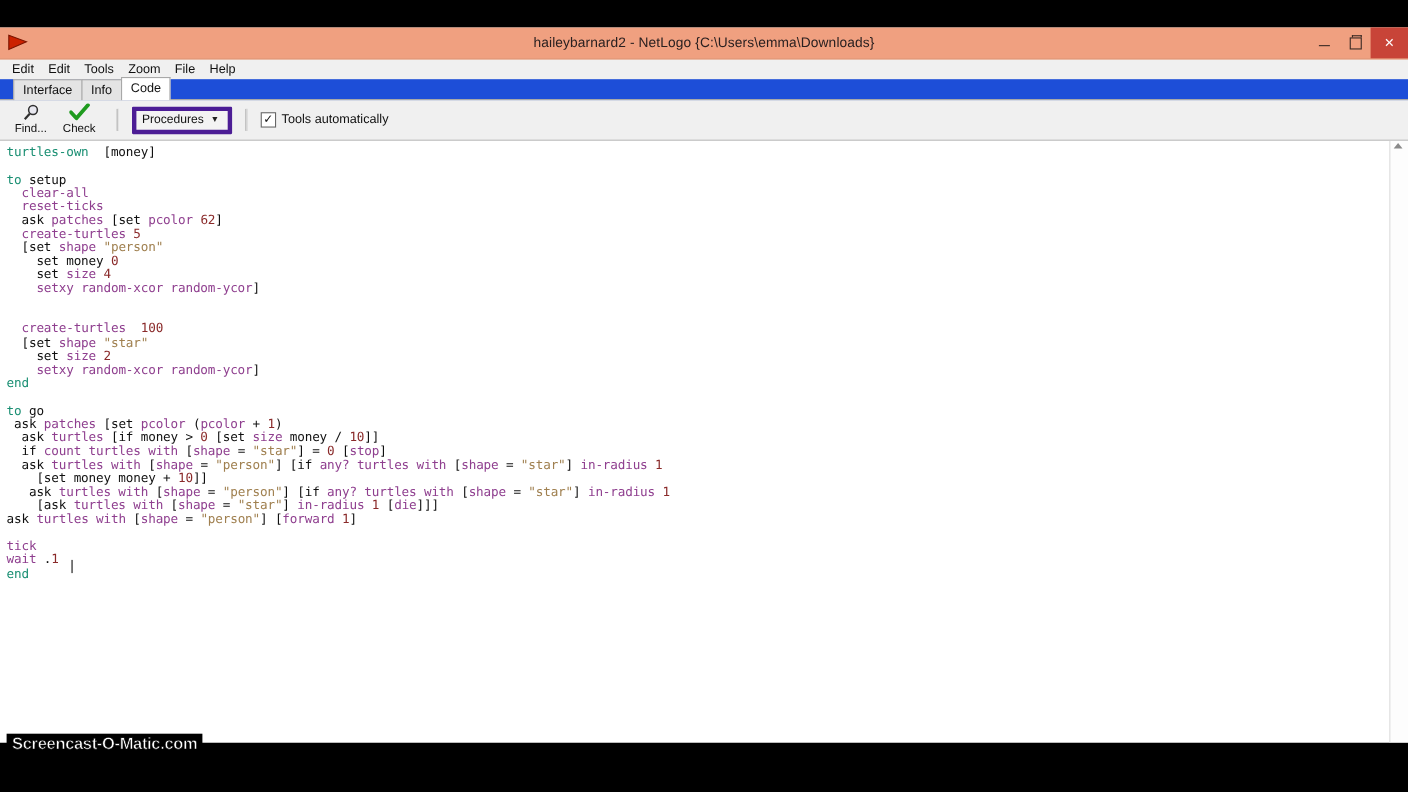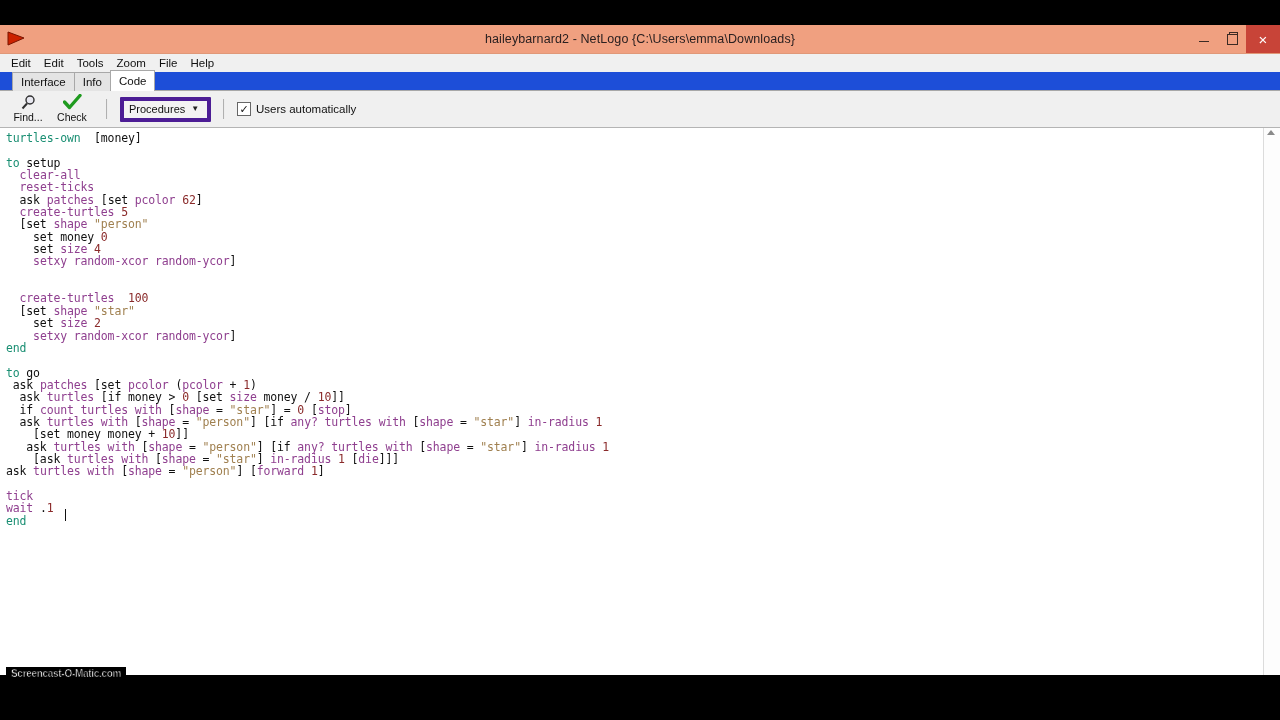--- a/index.html
+++ b/index.html
@@ -123,21 +123,21 @@
   }
   
   .k{color:#1a8f73;}      
   .p{color:#8f3f8f;}      
   .s{color:#a08050;}      
   .n{color:#8a2a2a;}      
   .d{color:#101010;}      
   
   .watermark{
     position:absolute;left:6px;top:667px;
-    font-size:10px;font-weight:bold;color:#fff;
+    font-size:15px;font-weight:bold;color:#fff;
     background:#000;padding:1px 5px 2px 5px;
     letter-spacing:-0.3px;
     -webkit-text-stroke:0.6px #000;
     font-family:"Liberation Sans", sans-serif;
   }
 </style>
 </head>
 <body>
 
 <div class="app">
@@ -199,21 +199,21 @@
 
     <div class="combo">
       <span>Procedures</span>
       <span class="caret">▼</span>
     </div>
 
     <div class="tbsep"></div>
 
     <div class="chk-wrap">
       <span class="chkbox">✓</span>
-      <span class="chk-label">Users automatically</span>
+      <span class="chk-label">Tools automatically</span>
     </div>
   </div>
 
   <div class="editorwrap">
     <div class="code" id="code-body"><div class="ln"><span class="k">turtles-own</span><span class="d">  [money]</span></div><div class="ln">&nbsp;</div><div class="ln"><span class="k">to</span><span class="d"> setup</span></div><div class="ln"><span class="d">  </span><span class="p">clear-all</span></div><div class="ln"><span class="d">  </span><span class="p">reset-ticks</span></div><div class="ln"><span class="d">  ask </span><span class="p">patches</span><span class="d"> [set </span><span class="p">pcolor</span><span class="d"> </span><span class="n">62</span><span class="d">]</span></div><div class="ln"><span class="d">  </span><span class="p">create-turtles</span><span class="d"> </span><span class="n">5</span></div><div class="ln"><span class="d">  [set </span><span class="p">shape</span><span class="d"> </span><span class="s">"person"</span></div><div class="ln"><span class="d">    set money </span><span class="n">0</span></div><div class="ln"><span class="d">    set </span><span class="p">size</span><span class="d"> </span><span class="n">4</span></div><div class="ln"><span class="d">    </span><span class="p">setxy random-xcor random-ycor</span><span class="d">]</span></div><div class="ln">&nbsp;</div><div class="ln">&nbsp;</div><div class="ln"><span class="d">  </span><span class="p">create-turtles</span><span class="d">  </span><span class="n">100</span></div><div class="ln"><span class="d">  [set </span><span class="p">shape</span><span class="d"> </span><span class="s">"star"</span></div><div class="ln"><span class="d">    set </span><span class="p">size</span><span class="d"> </span><span class="n">2</span></div><div class="ln"><span class="d">    </span><span class="p">setxy random-xcor random-ycor</span><span class="d">]</span></div><div class="ln"><span class="k">end</span></div><div class="ln">&nbsp;</div><div class="ln"><span class="k">to</span><span class="d"> go</span></div><div class="ln"><span class="d"> ask </span><span class="p">patches</span><span class="d"> [set </span><span class="p">pcolor</span><span class="d"> (</span><span class="p">pcolor</span><span class="d"> + </span><span class="n">1</span><span class="d">)</span></div><div class="ln"><span class="d">  ask </span><span class="p">turtles</span><span class="d"> [if money &gt; </span><span class="n">0</span><span class="d"> [set </span><span class="p">size</span><span class="d"> money / </span><span class="n">10</span><span class="d">]]</span></div><div class="ln"><span class="d">  if </span><span class="p">count turtles with</span><span class="d"> [</span><span class="p">shape</span><span class="d"> = </span><span class="s">"star"</span><span class="d">] = </span><span class="n">0</span><span class="d"> [</span><span class="p">stop</span><span class="d">]</span></div><div class="ln"><span class="d">  ask </span><span class="p">turtles with</span><span class="d"> [</span><span class="p">shape</span><span class="d"> = </span><span class="s">"person"</span><span class="d">] [if </span><span class="p">any? turtles with</span><span class="d"> [</span><span class="p">shape</span><span class="d"> = </span><span class="s">"star"</span><span class="d">] </span><span class="p">in-radius</span><span class="d"> </span><span class="n">1</span></div><div class="ln"><span class="d">    [set money money + </span><span class="n">10</span><span class="d">]]</span></div><div class="ln"><span class="d">   ask </span><span class="p">turtles with</span><span class="d"> [</span><span class="p">shape</span><span class="d"> = </span><span class="s">"person"</span><span class="d">] [if </span><span class="p">any? turtles with</span><span class="d"> [</span><span class="p">shape</span><span class="d"> = </span><span class="s">"star"</span><span class="d">] </span><span class="p">in-radius</span><span class="d"> </span><span class="n">1</span></div><div class="ln"><span class="d">    [ask </span><span class="p">turtles with</span><span class="d"> [</span><span class="p">shape</span><span class="d"> = </span><span class="s">"star"</span><span class="d">] </span><span class="p">in-radius</span><span class="d"> </span><span class="n">1</span><span class="d"> [</span><span class="p">die</span><span class="d">]]]</span></div><div class="ln"><span class="d">ask </span><span class="p">turtles with</span><span class="d"> [</span><span class="p">shape</span><span class="d"> = </span><span class="s">"person"</span><span class="d">] [</span><span class="p">forward</span><span class="d"> </span><span class="n">1</span><span class="d">]</span></div><div class="ln">&nbsp;</div><div class="ln"><span class="p">tick</span></div><div class="ln"><span class="p">wait</span><span class="d"> .</span><span class="n">1</span></div><div class="ln"><span class="k">end</span></div></div>
     <div class="caret-bar"></div>
     <div class="vscroll">
       <div class="arrow"></div>
     </div>
   </div>

